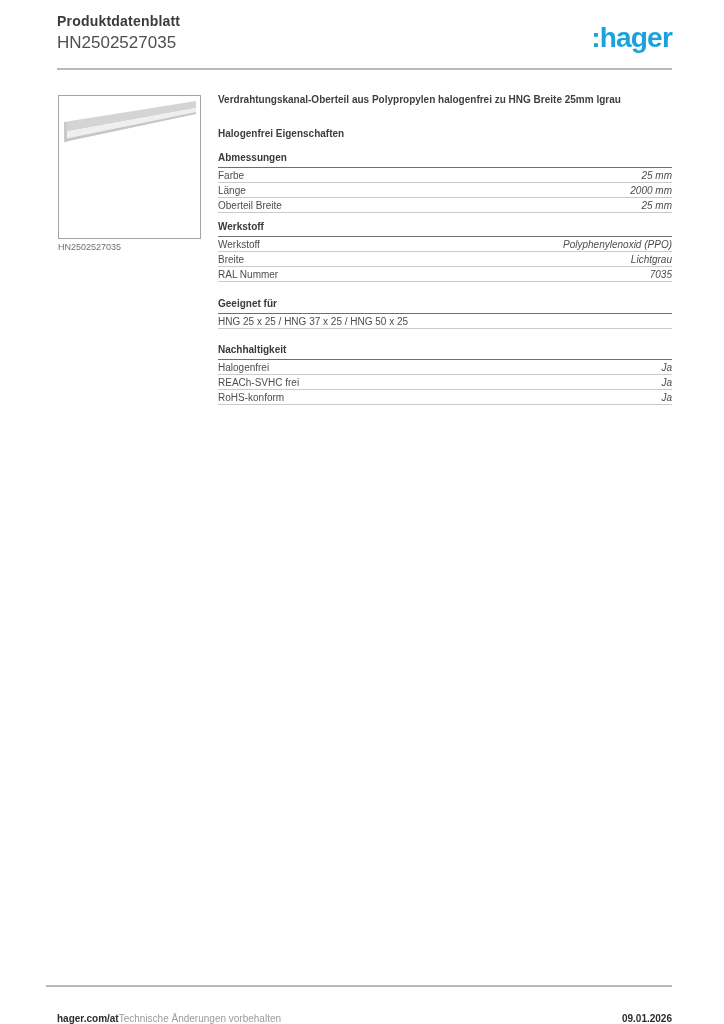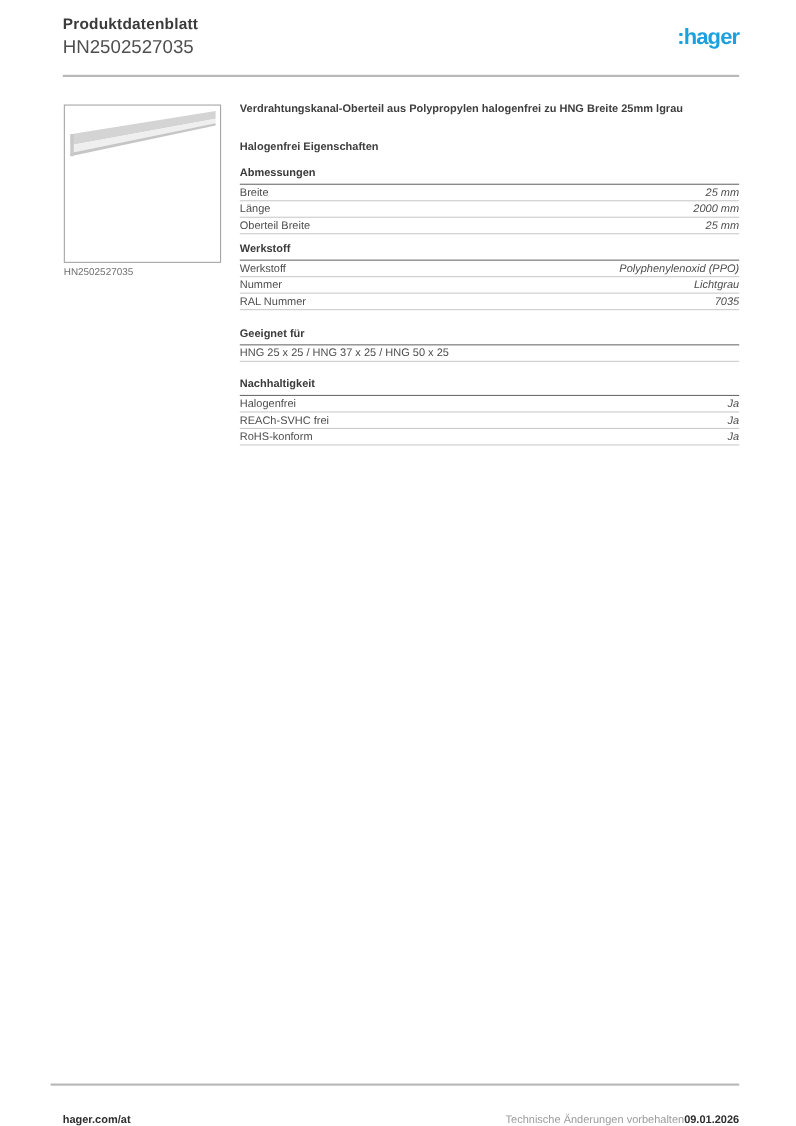--- a/index.html
+++ b/index.html
@@ -16,21 +16,21 @@
     font-size: 14px; font-weight: bold; color: #3b3b3b;
     line-height: 1.1; letter-spacing: 0.2px;
   }
   .doc-subtitle {
     position: absolute; left: 57px; top: 34px;
     font-size: 17px; font-weight: normal; color: #4f4f4f;
     line-height: 1.1;
   }
   .logo {
     position: absolute; right: 52px; top: 24px;
-    font-size: 20px; font-weight: bold; color: #1BA2DC;
+    font-size: 28px; font-weight: bold; color: #1BA2DC;
     line-height: 1; letter-spacing: -0.8px;
   }
   .header-rule {
     position: absolute; left: 57px; right: 52px; top: 68px;
     height: 2px; background: #b9b9b9;
   }
   .product-image-box {
     position: absolute; left: 58px; top: 95px;
     width: 141px; height: 142px;
     border: 1px solid #a5a5a5; background: #ffffff;
@@ -67,21 +67,21 @@
   .sec-nachhaltig    { position: absolute; left: 218px; width: 454px; top: 344px; }
   .footer-rule {
     position: absolute; left: 46px; right: 52px; top: 985px;
     height: 1.5px; background: #b9b9b9;
   }
   .footer-row {
     position: absolute; left: 46px; right: 52px; top: 997px;
     display: flex; justify-content: space-between; align-items: baseline; margin-top: 16px;
   }
   .footer-left  { font-size: 10px; font-weight: bold; color: #2d2d2d; padding-left: 11px; }
-  .footer-center{ flex: 1; text-align: right; font-size: 10px; color: #9b9b9b; }
+  .footer-center{ flex: 1; text-align: left; font-size: 10px; color: #9b9b9b; }
   .footer-right { font-size: 10px; font-weight: bold; color: #2d2d2d; }
 </style>
 </head>
 <body>
 
 <div class="page">
 
   <div class="doc-title">Produktdatenblatt</div>
   <div class="doc-subtitle">HN2502527035</div>
   <div class="logo">:hager</div>
@@ -96,41 +96,41 @@
     </svg>
   </div>
   <div class="product-image-caption">HN2502527035</div>
 
   <div class="col-right description">Verdrahtungskanal-Oberteil aus Polypropylen halogenfrei zu HNG Breite 25mm lgrau</div>
   <div class="col-right tech-heading">Halogenfrei Eigenschaften</div>
 
   <div class="sec-abmessungen section">
     <div class="section-title">Abmessungen</div>
     <div class="spec-row">
-      <span class="label">Breite</span>
+      <span class="label">Farbe</span>
       <span class="value">25 mm</span>
     </div>
     <div class="spec-row">
       <span class="label">Länge</span>
       <span class="value">2000 mm</span>
     </div>
     <div class="spec-row">
       <span class="label">Oberteil Breite</span>
       <span class="value">25 mm</span>
     </div>
   </div>
 
   <div class="sec-werkstoff section">
     <div class="section-title">Werkstoff</div>
     <div class="spec-row">
       <span class="label">Werkstoff</span>
       <span class="value">Polyphenylenoxid (PPO)</span>
     </div>
     <div class="spec-row">
-      <span class="label">Nummer</span>
+      <span class="label">Breite</span>
       <span class="value">Lichtgrau</span>
     </div>
     <div class="spec-row">
       <span class="label">RAL Nummer</span>
       <span class="value">7035</span>
     </div>
   </div>
 
   <div class="sec-geeignet section">
     <div class="section-title">Geeignet für</div>

